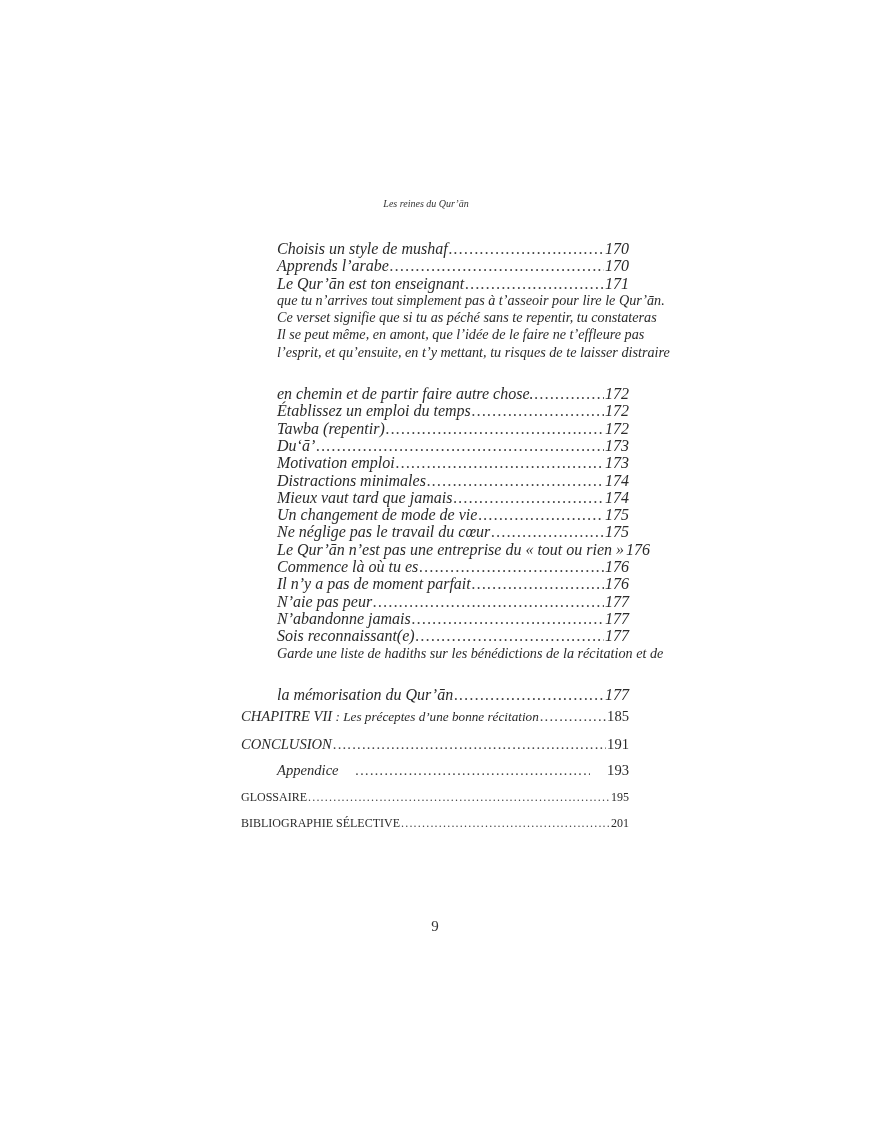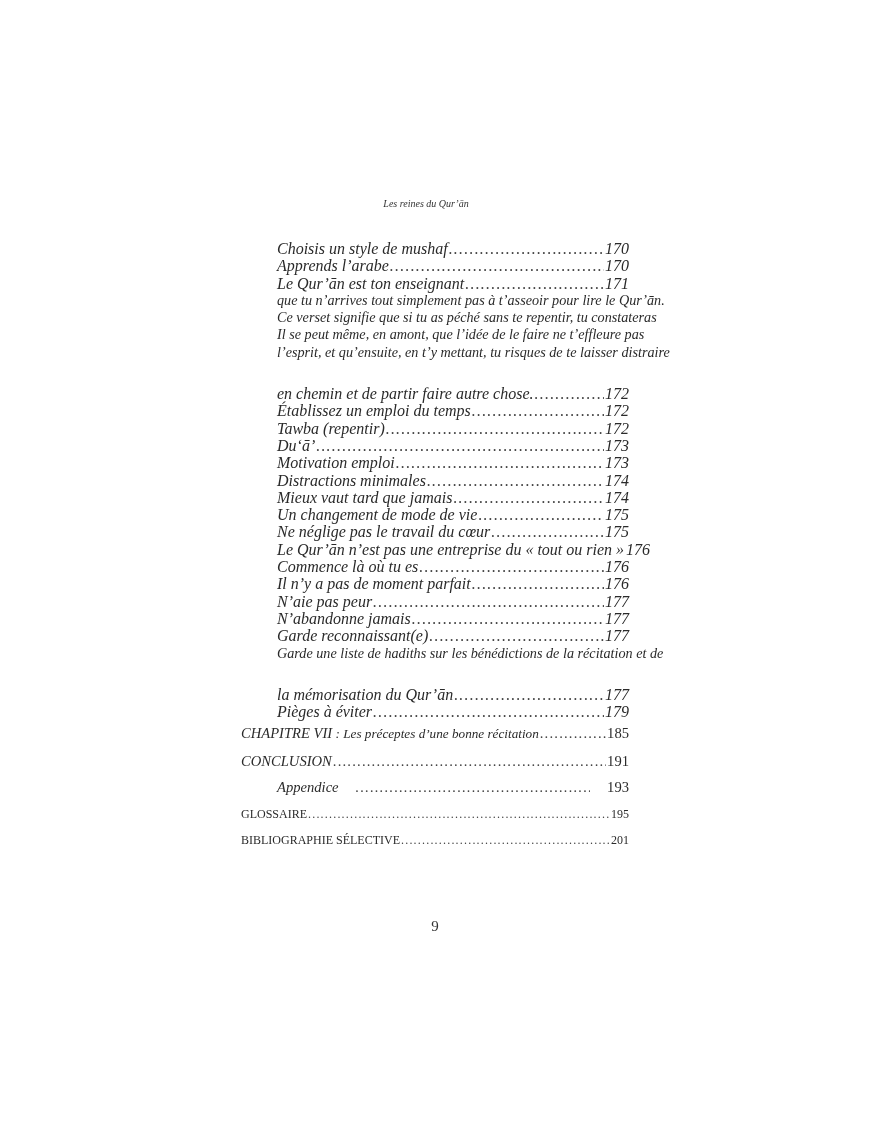--- a/index.html
+++ b/index.html
@@ -140,39 +140,34 @@
     <span class="title">N’aie pas peur</span>
     <span class="dots"></span>
     <span class="page">177</span>
   </div>
   <div class="entry sub">
     <span class="title">N’abandonne jamais</span>
     <span class="dots"></span>
     <span class="page">177</span>
   </div>
   <div class="entry sub">
-    <span class="title">Garde reconnaissant(e)</span>
+    <span class="title">Sois reconnaissant(e)</span>
     <span class="dots"></span>
     <span class="page">177</span>
   </div>
 
   <div class="multiline">
     <div class="line">Garde une liste de hadiths sur les bénédictions de la récitation et de</div>
     <div class="entry">
       <span class="title">la mémorisation du Qur’ān</span>
       <span class="dots"></span>
       <span class="page">177</span>
     </div>
   </div>
 
-  <div class="entry sub">
-    <span class="title">Pièges à éviter</span>
-    <span class="dots"></span>
-    <span class="page">179</span>
-  </div>
 
   <div class="main-group">
     <div class="entry main italic">
       <span class="title"><span>CHAPITRE VII</span><span class="chap-small"> : Les préceptes d’une bonne récitation</span></span>
       <span class="dots"></span>
       <span class="page">185</span>
     </div>
     <div class="entry main italic">
       <span class="title">CONCLUSION</span>
       <span class="dots"></span>

